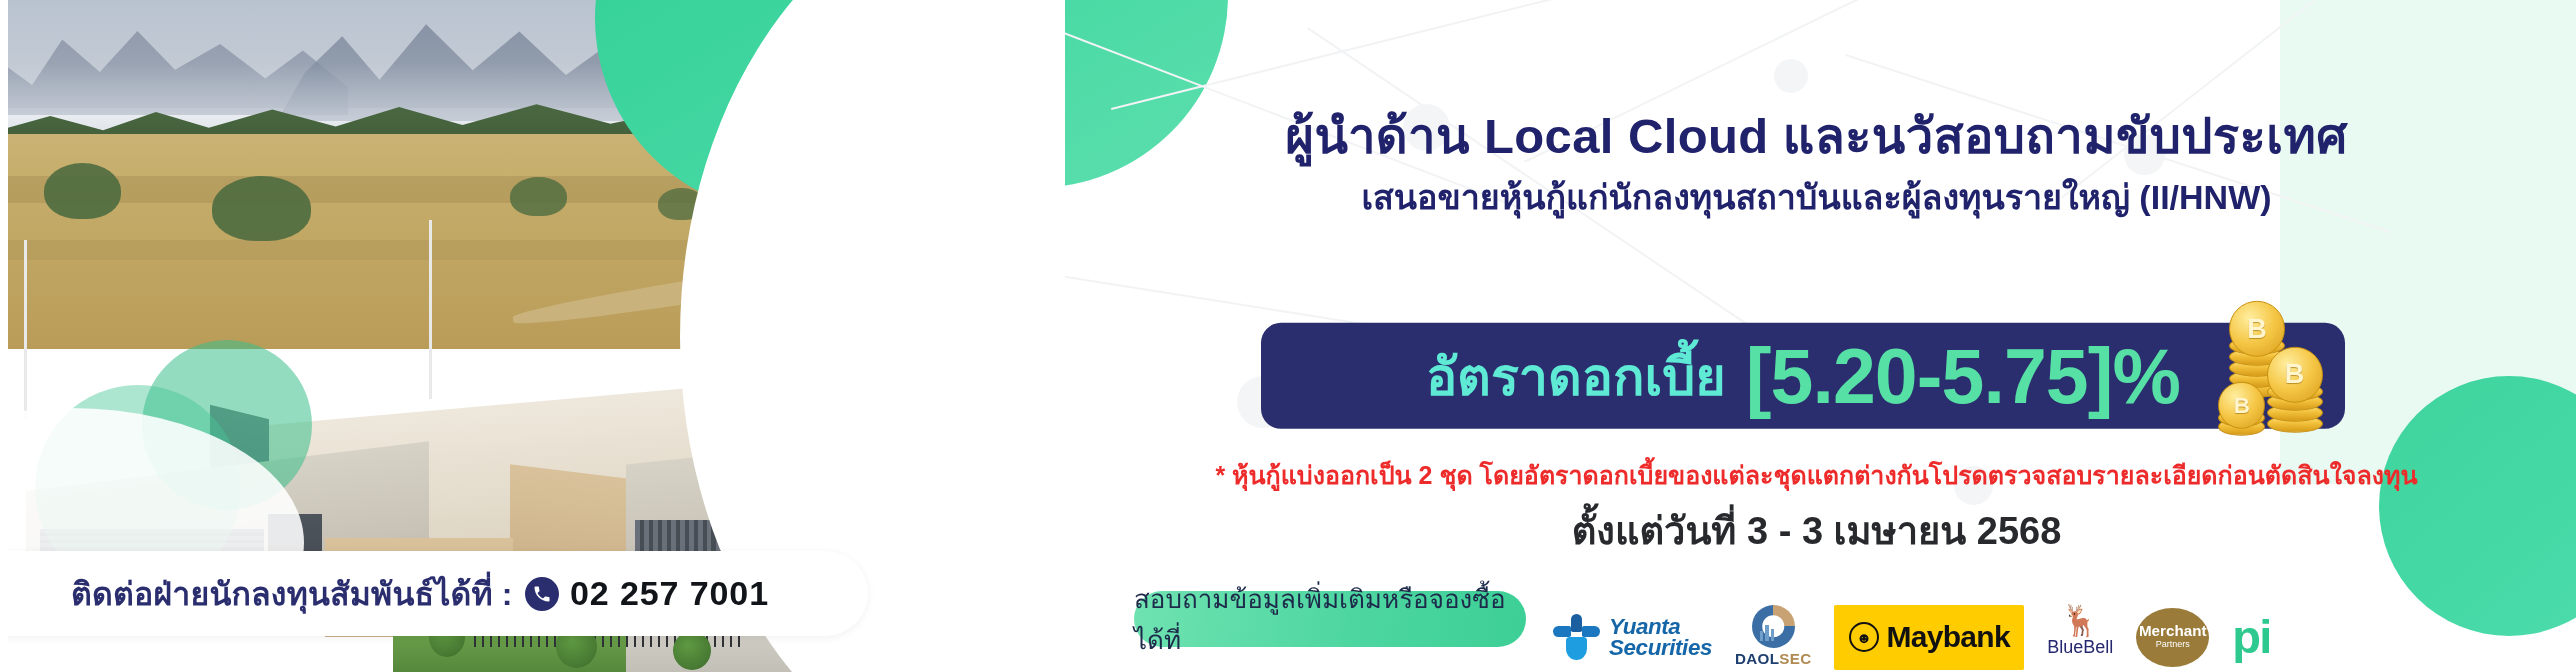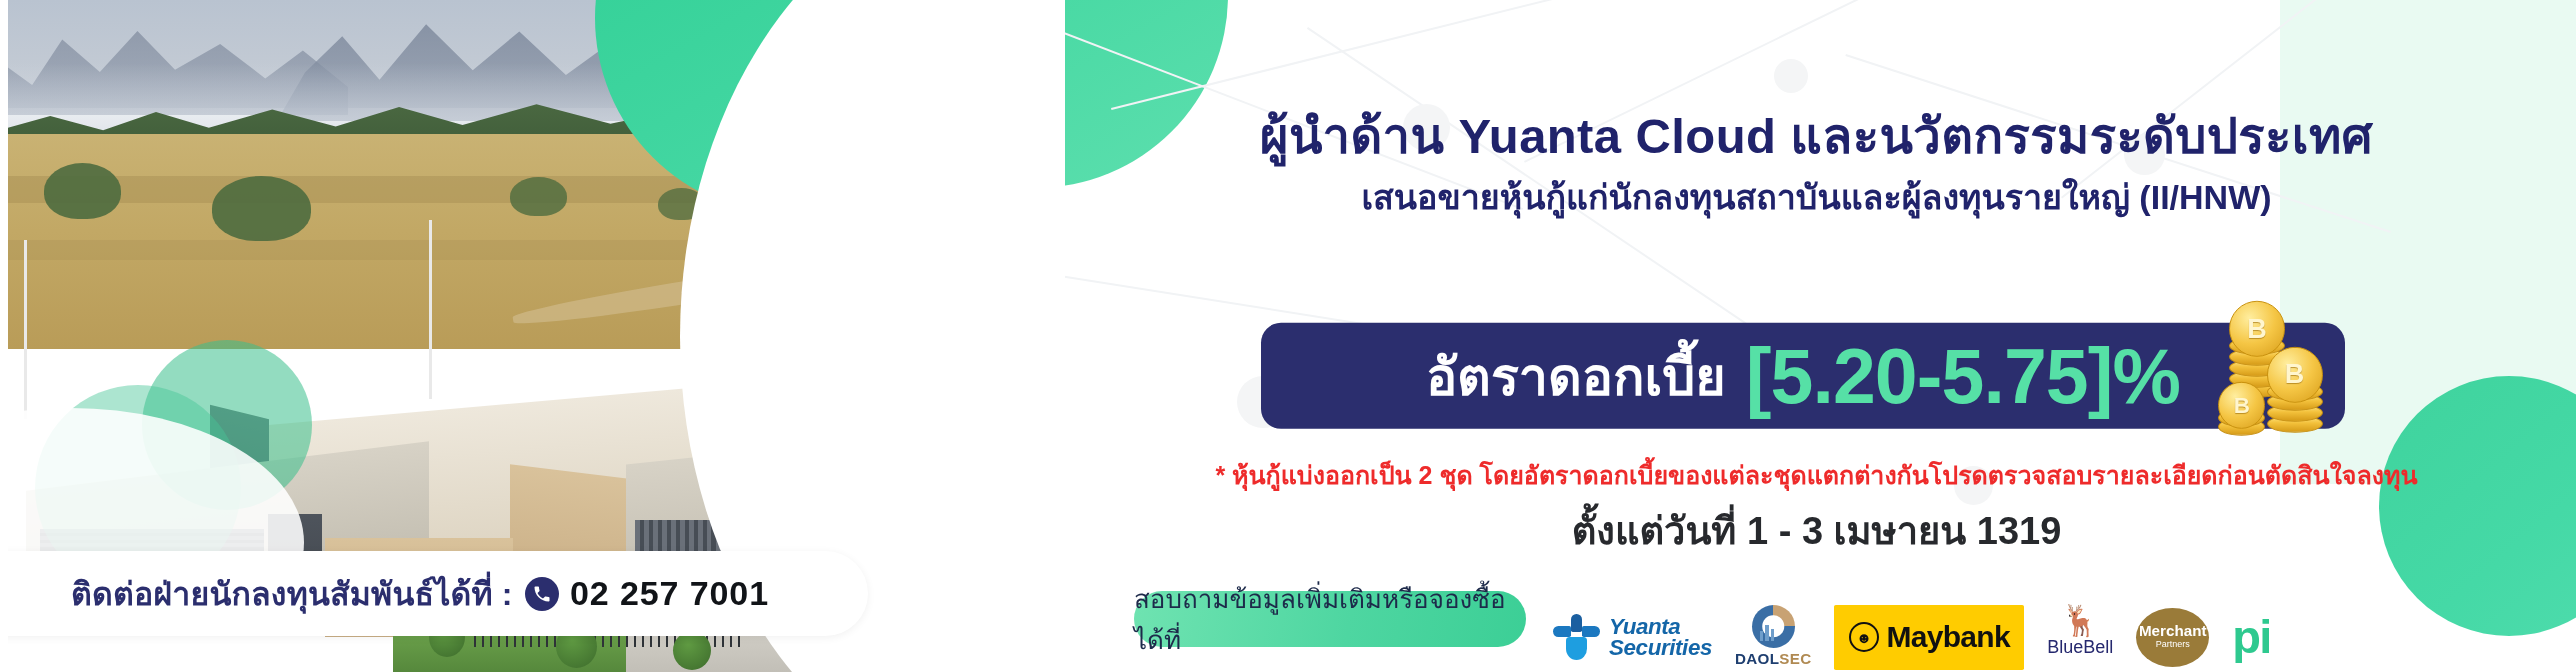--- a/index.html
+++ b/index.html
@@ -195,21 +195,21 @@
   }
 
   
   .rate-badge{
     position:absolute; left:204px; top:330px; width:1084px; height:106px;
     transform:translateY(-7.2px);
     background:#2b2e6e; border-radius:20px;
     display:flex; align-items:center; justify-content:center;
   }
   .rate-label{
-    font-size:52px; font-weight:700; color:#ffffff; margin-right:20px;
+    font-size:52px; font-weight:700; color:#5eead4; margin-right:20px;
   }
   .rate-value{
     font-size:77px; font-weight:700; color:#56e0a6; letter-spacing:-0.9px;
     line-height:1;
   }
   .coins{
     position:absolute; right:12.5px; top:-27px; width:116px; height:134px;
   }
   .coin-stack{ position:absolute; }
   .coin{
@@ -410,21 +410,21 @@
             <path d="M6.6 10.8c1.4 2.8 3.8 5.2 6.6 6.6l2.2-2.2c.3-.3.7-.4 1-.2 1.2.4 2.4.6 3.6.6.6 0 1 .4 1 1V20c0 .6-.4 1-1 1C10.6 21 3 13.4 3 4c0-.6.4-1 1-1h3.4c.6 0 1 .4 1 1 0 1.3.2 2.5.6 3.6.1.4 0 .8-.2 1l-2.2 2.2z"></path>
           </svg>
       </span>
       <span class="contact-phone">02 257 7001</span>
     </div>
   </div>
 
   <div class="content">
 
 
-    <div class="headline">ผู้นำด้าน Yuanta Cloud และนวัตกรรมระดับประเทศ</div>
+    <div class="headline">ผู้นำด้าน Local Cloud และนวัสอบถามขับประเทศ</div>
     <div class="subhead">เสนอขายหุ้นกู้แก่นักลงทุนสถาบันและผู้ลงทุนรายใหญ่ (II/HNW)</div>
 
     <div class="rate-badge">
       <span class="rate-label">อัตราดอกเบี้ย</span>
       <span class="rate-value">[5.20-5.75]%</span>
       <span class="coins">
         <span class="coin-stack" style="left:12.5px;top:9px;">
           <span class="coin" style="top:75px;"></span>
           <span class="coin" style="top:65px;"></span>
           <span class="coin" style="top:54px;"></span>
@@ -441,21 +441,21 @@
         </span>
         <span class="coin-stack" style="left:1.8px;top:86px;">
           <span class="coin" style="top:36px;width:47px;"></span>
           <span class="coin" style="top:27px;width:47px;"></span>
           <span class="coin-face small">B</span>
         </span>
       </span>
     </div>
 
     <div class="disclaimer">* หุ้นกู้แบ่งออกเป็น 2 ชุด โดยอัตราดอกเบี้ยของแต่ละชุดแตกต่างกันโปรดตรวจสอบรายละเอียดก่อนตัดสินใจลงทุน</div>
-    <div class="date-line">ตั้งแต่วันที่ 1 - 3 เมษายน 1319</div>
+    <div class="date-line">ตั้งแต่วันที่ 3 - 3 เมษายน 2568</div>
 
     <div class="bottom-row">
 
       <div class="cta-button">สอบถามข้อมูลเพิ่มเติมหรือจองซื้อได้ที่</div>
 
       <div class="partners">
 
         <div class="partner yuanta">
           <span class="yuanta-mark">
             <i style="left:18px;top:0px;width:10.8px;height:18px;border-radius:5.4px 5.4px 1.8px 1.8px;background:#1b5fa0;"></i>

